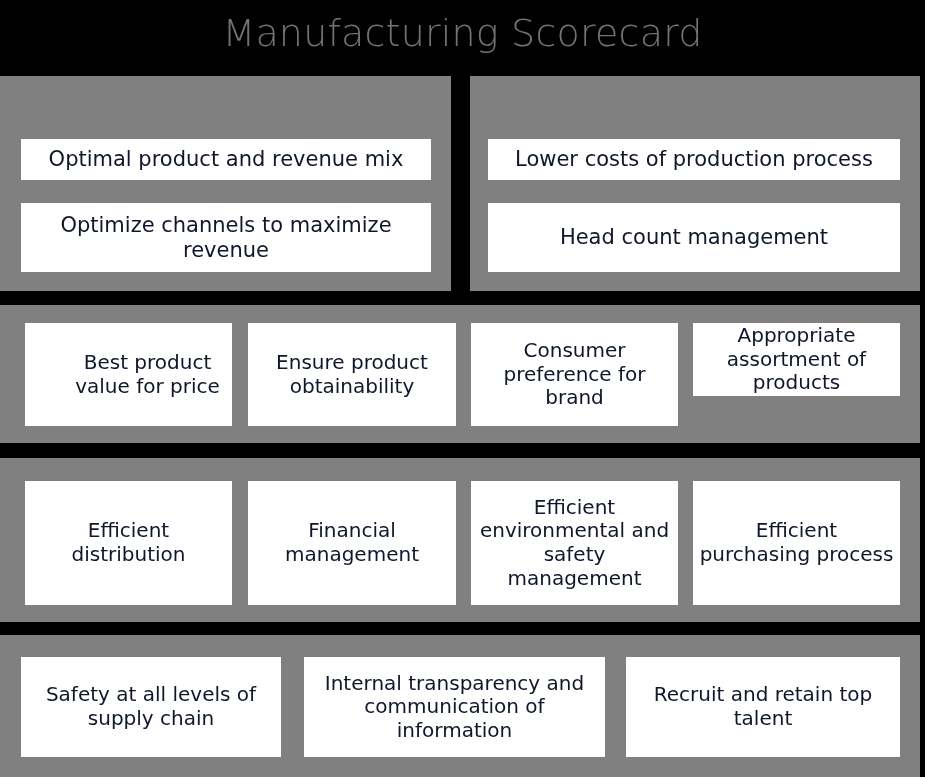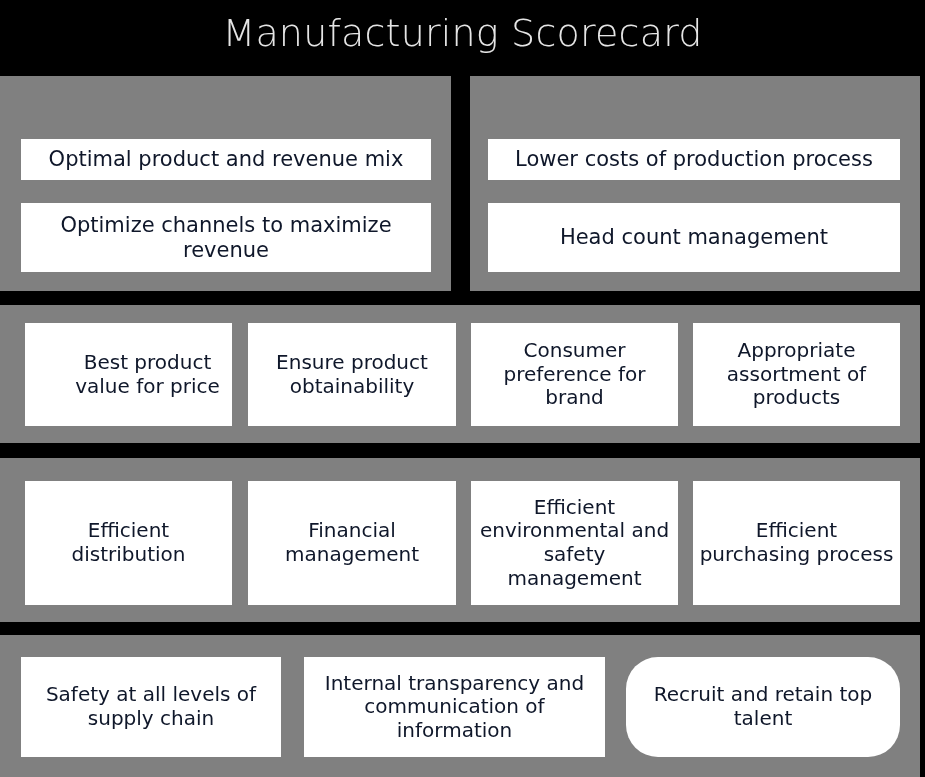--- a/index.html
+++ b/index.html
@@ -22,21 +22,21 @@
     background: #000000;
   }
 
   
   .page-title {
     position: absolute;
     left: 0;
     top: 10px;
     width: 925px;
     text-align: center;
-    color: #e5e5e5;
+    color: #737373;
     font-size: 38px;
     font-weight: 300;
     letter-spacing: 0.2px;
     line-height: 46px;
     font-family: "DejaVu Sans", sans-serif;
     white-space: nowrap;
   }
 
   
   .panel {
@@ -111,21 +111,21 @@
   <div class="panel" style="left:0px; top:305px; width:920px; height:138px;">
     <div class="card fs-20" style="left:25px; top:18px; width:207px; height:103px;padding-left:44px;">
       <span class="card-text">Best product value for price</span>
     </div>
     <div class="card fs-20" style="left:248px; top:18px; width:208px; height:103px;">
       <span class="card-text">Ensure product obtainability</span>
     </div>
     <div class="card fs-20" style="left:471px; top:18px; width:207px; height:103px;">
       <span class="card-text">Consumer preference for brand</span>
     </div>
-    <div class="card fs-20" style="left:693px; top:18px; width:207px; height:103px;">
+    <div class="card fs-20" style="left:693px; top:18px; width:207px; height:73px;">
       <span class="card-text">Appropriate assortment of products</span>
     </div>
   </div>
 
   <div class="panel" style="left:0px; top:458px; width:920px; height:164px;">
     <div class="card fs-20" style="left:25px; top:23px; width:207px; height:124px;">
       <span class="card-text">Efficient distribution</span>
     </div>
     <div class="card fs-20" style="left:471px; top:23px; width:207px; height:124px;">
       <span class="card-text">Efficient environmental and safety management</span>
@@ -138,18 +138,18 @@
     </div>
   </div>
 
   <div class="panel" style="left:0px; top:635px; width:920px; height:142px;">
     <div class="card fs-20" style="left:21px; top:22px; width:260px; height:100px;">
       <span class="card-text">Safety at all levels of supply chain</span>
     </div>
     <div class="card fs-20" style="left:304px; top:22px; width:301px; height:100px;">
       <span class="card-text">Internal transparency and communication of information</span>
     </div>
-    <div class="card fs-20" style="left:626px; top:22px; width:274px; height:100px;border-radius:32px;">
+    <div class="card fs-20" style="left:626px; top:22px; width:274px; height:100px;">
       <span class="card-text">Recruit and retain top talent</span>
     </div>
   </div>
 
 </div>
 
 </body></html>

